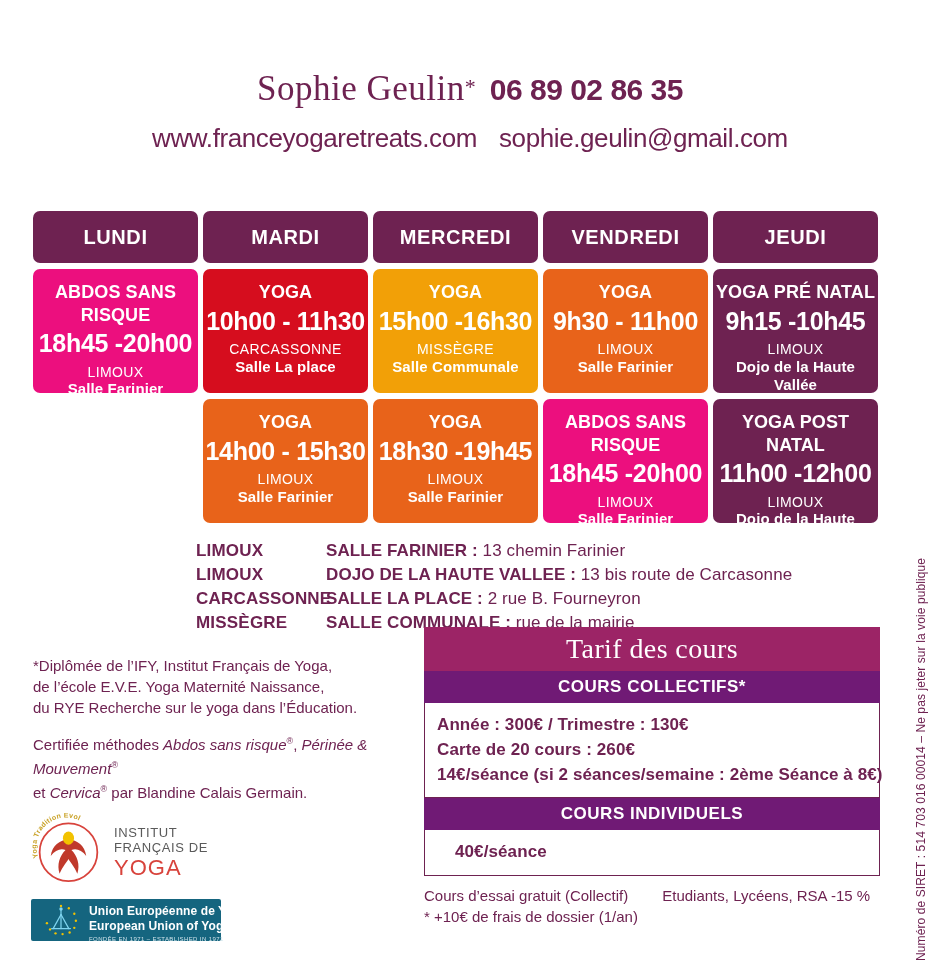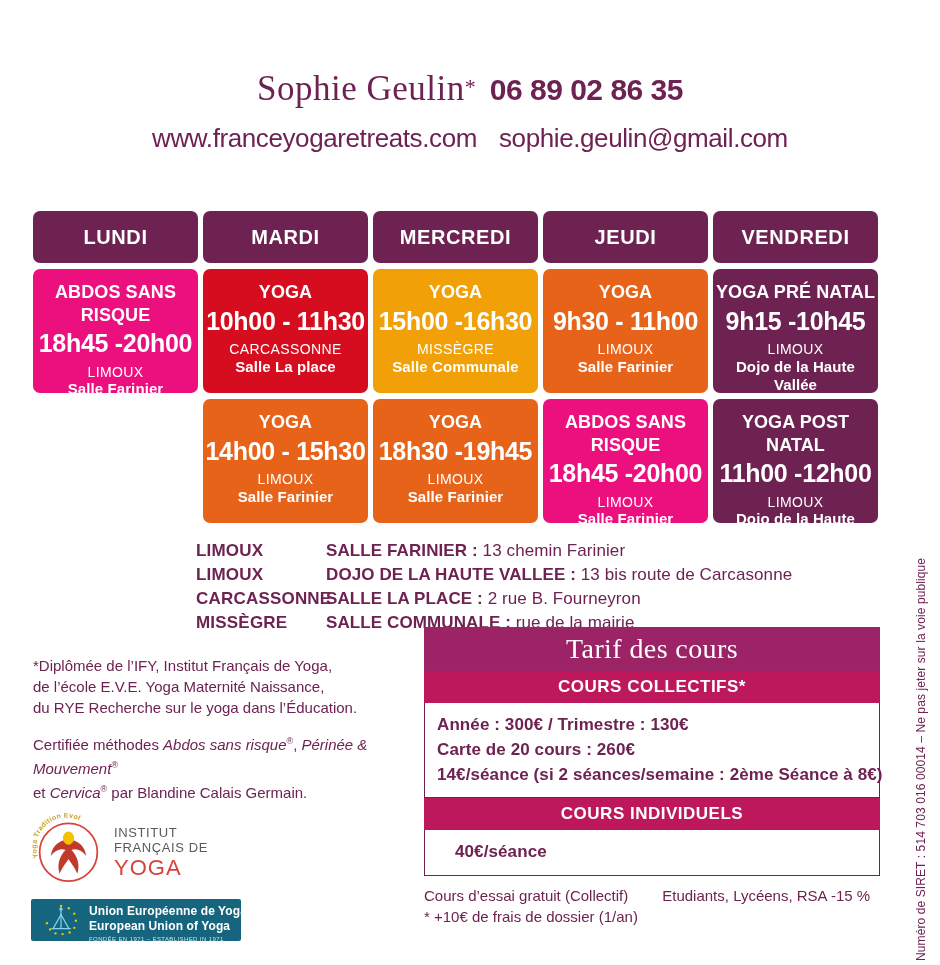--- a/index.html
+++ b/index.html
@@ -184,21 +184,21 @@
     font-size: 22px;
     color: #D8433C;
     letter-spacing: 1px;
     margin-top: 1px;
   }
 
   .logo-eu {
     position: absolute;
     left: 31px;
     top: 884px;
-    width: 210px;
+    width: 190px;
     height: 42px;
     background: #15657F;
     border-radius: 2px;
   }
   .eu-stars {
     position: absolute;
     left: 6px; top: 3px;
     width: 48px; height: 36px;
   }
   .eu-text {
@@ -233,21 +233,21 @@
     background: #9C2466;
     color: #ffffff;
     font-family: "Liberation Serif", serif;
     font-size: 28px;
     text-align: center;
     height: 44px;
     line-height: 44px;
     letter-spacing: 0.4px;
   }
   .tarif-sub {
-    background: #be185d;
+    background: #701a75;
     color: #ffffff;
     font-size: 17px;
     font-weight: bold;
     text-align: center;
     height: 32px;
     line-height: 32px;
     letter-spacing: 0.5px;
   }
   .tarif-body {
     background: #ffffff;
@@ -301,22 +301,22 @@
       <span>www.franceyogaretreats.com</span><span class="hdr-mail">sophie.geulin@gmail.com</span>
     </div>
   </div>
 
   <div class="schedule">
 
     <div class="sched-row">
       <div class="cell head">LUNDI</div>
       <div class="cell head">MARDI</div>
       <div class="cell head">MERCREDI</div>
+      <div class="cell head">VENDREDI</div>
       <div class="cell head">JEUDI</div>
-      <div class="cell head">VENDREDI</div>
     </div>
 
     <div class="sched-row">
       <div class="cell slot" style="background: rgb(236, 15, 126);">
         <div class="c-title">ABDOS SANS RISQUE</div>
         <div class="c-time">18h45 -20h00</div>
         <div class="c-city">LIMOUX</div>
         <div class="c-room">Salle Farinier</div>
       </div>
       <div class="cell slot" style="background: rgb(214, 13, 30);">

